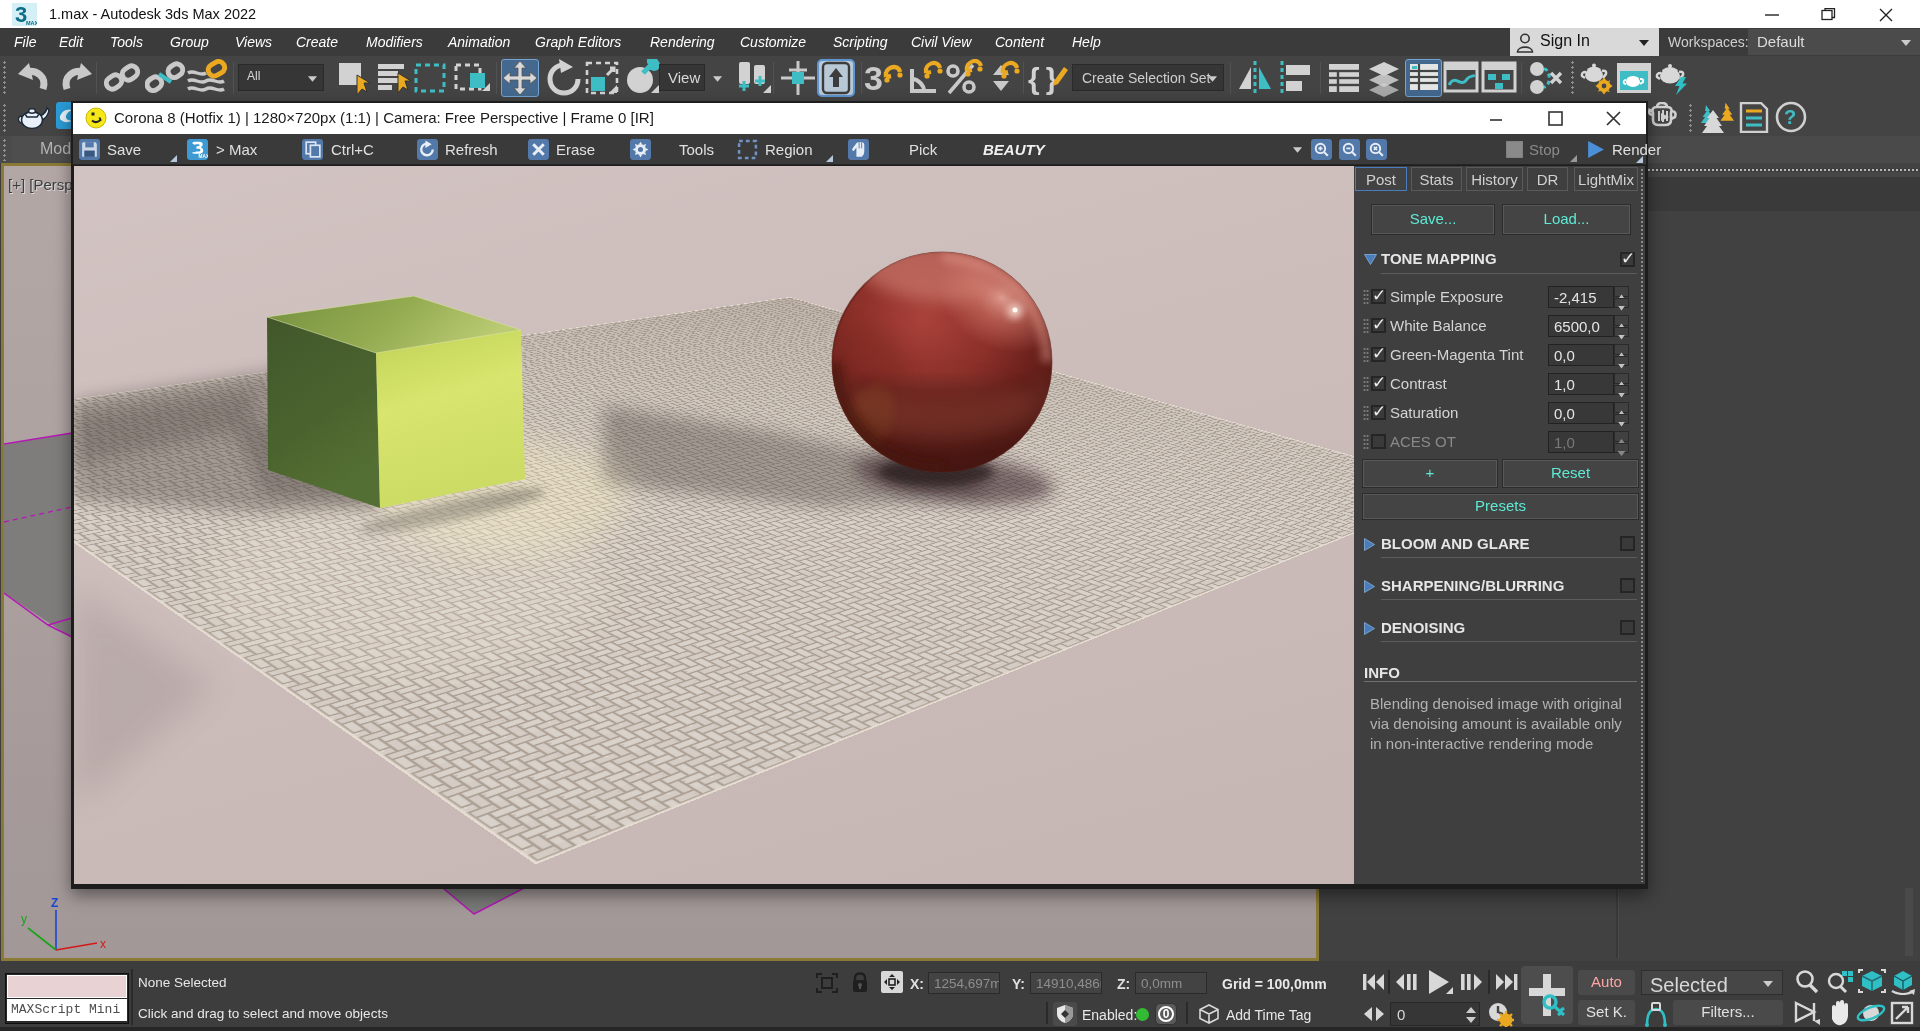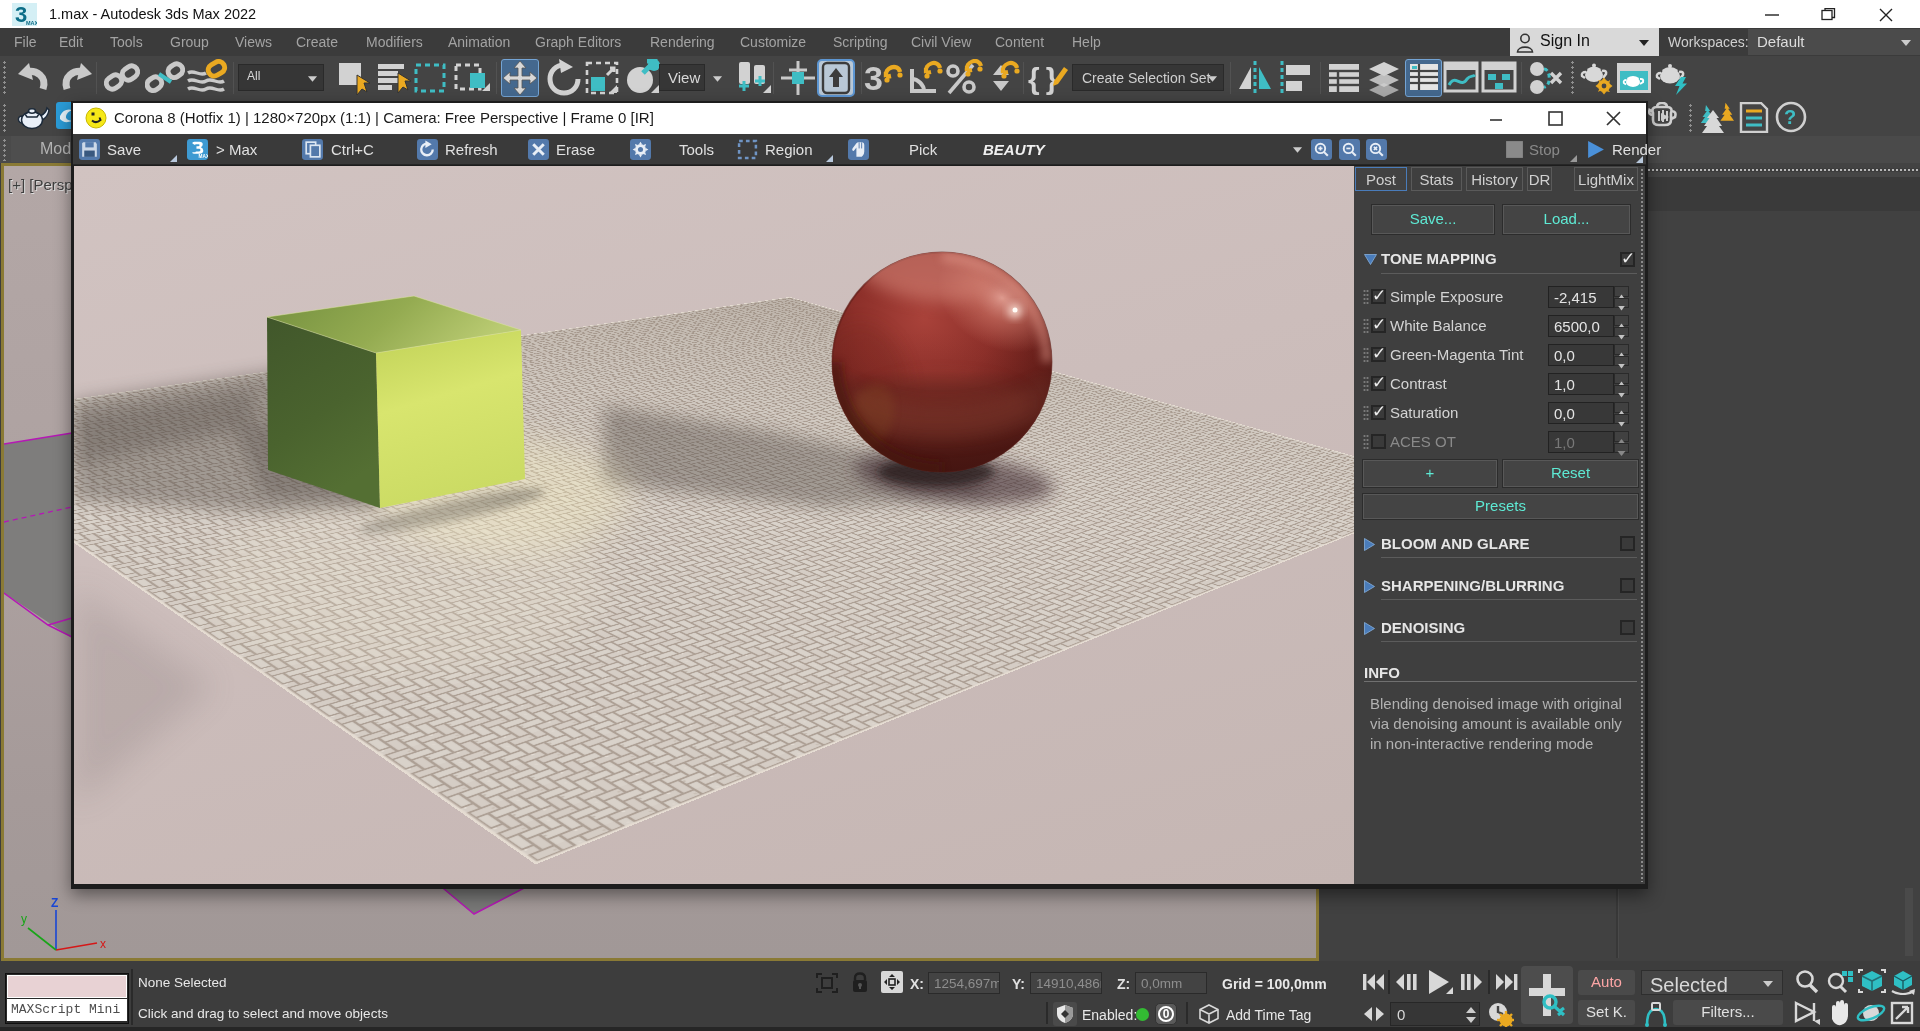--- a/index.html
+++ b/index.html
@@ -8,21 +8,21 @@
   #stage { position:absolute; left:0; top:0; width:1920px; height:1031px; }
   .abs { position:absolute; }
 
   
   #titlebar { left:0; top:0; width:1920px; height:28px; background:#ffffff; }
   #titletext { left:49px; top:6px; font-size:14.5px; color:#111; }
   .winbtn { top:8px; width:30px; height:14px; color:#222; }
 
   
   #menubar { left:0; top:28px; width:1920px; height:28px; background:#3b3b3b; }
-  .mitem { position:absolute; top:6px; font-size:14px; color:#a3a3a3; }
+  .mitem { position:absolute; top:6px; font-size:14px; color:#ffffff;font-style:italic; }
   #signin { position:absolute; left:1510px; top:0px; width:149px; height:28px; background:#d9d9d9; }
   #wslabel { left:1668px; top:6px; font-size:14px; color:#cfcfcf; position:absolute; }
   #wsdrop { left:1748px; top:1px; width:172px; height:26px; background:#4b4b4b; position:absolute; }
 
   
   #toolbar1 { left:0; top:56px; width:1920px; height:44px; background:#444444; }
   .ti { position:absolute; top:3px; }
   .vsep { position:absolute; top:6px; width:1px; height:32px; background:#2e2e2e; border-right:1px solid #525252; }
   #toolbar2 { left:0; top:100px; width:1920px; height:36px; background:#444444; }
   #ribbon { left:0; top:136px; width:1920px; height:27px; background:#4a4a4a; }
@@ -879,21 +879,21 @@
           <circle cx="941" cy="145" r="7" fill="#ffe8de" opacity="0.9" filter="url(#b4)"></circle>
           <circle cx="941" cy="144" r="2.5" fill="#fffdf8"></circle>
         </g>
       </svg>
     </div>
     <div id="vfbpanel">
       <div class="abs" style="right:1px;top:2px;width:4px;height:714px;background-image:radial-gradient(circle,#8a8a8a 0.8px,transparent 1px);background-size:4px 4px;"></div>
       <div class="tab" style="left:1px;width:52px;border-color:#4a7cba;background:#424242">Post</div>
       <div class="tab" style="left:57px;width:51px">Stats</div>
       <div class="tab" style="left:112px;width:57px">History</div>
-      <div class="tab" style="left:173px;width:25px">DR</div>
+      <div class="tab" style="left:173px;width:41px">DR</div>
       <div class="tab" style="left:220px;width:64px">LightMix</div>
       <div class="pbtn" style="left:18px;top:39px;width:122px;height:29px;padding-top:4px">Save...</div>
       <div class="pbtn" style="left:149px;top:39px;width:127px;height:29px;padding-top:4px">Load...</div>
       <svg class="abs" style="left:10px;top:88px" width="13" height="11" viewBox="0 0 13 11">
           <path d="M0.5 0.5 L12.5 0.5 L6.5 10.5 Z" fill="#4a7cba" stroke="#88b0dc" stroke-width="0.8"></path>
         </svg>
       <span class="sphdr" style="top:84px">TONE MAPPING</span>
       <div class="ckb" style="left:266px;top:86px">
           <span class="ckmark">✓</span>
         </div>

